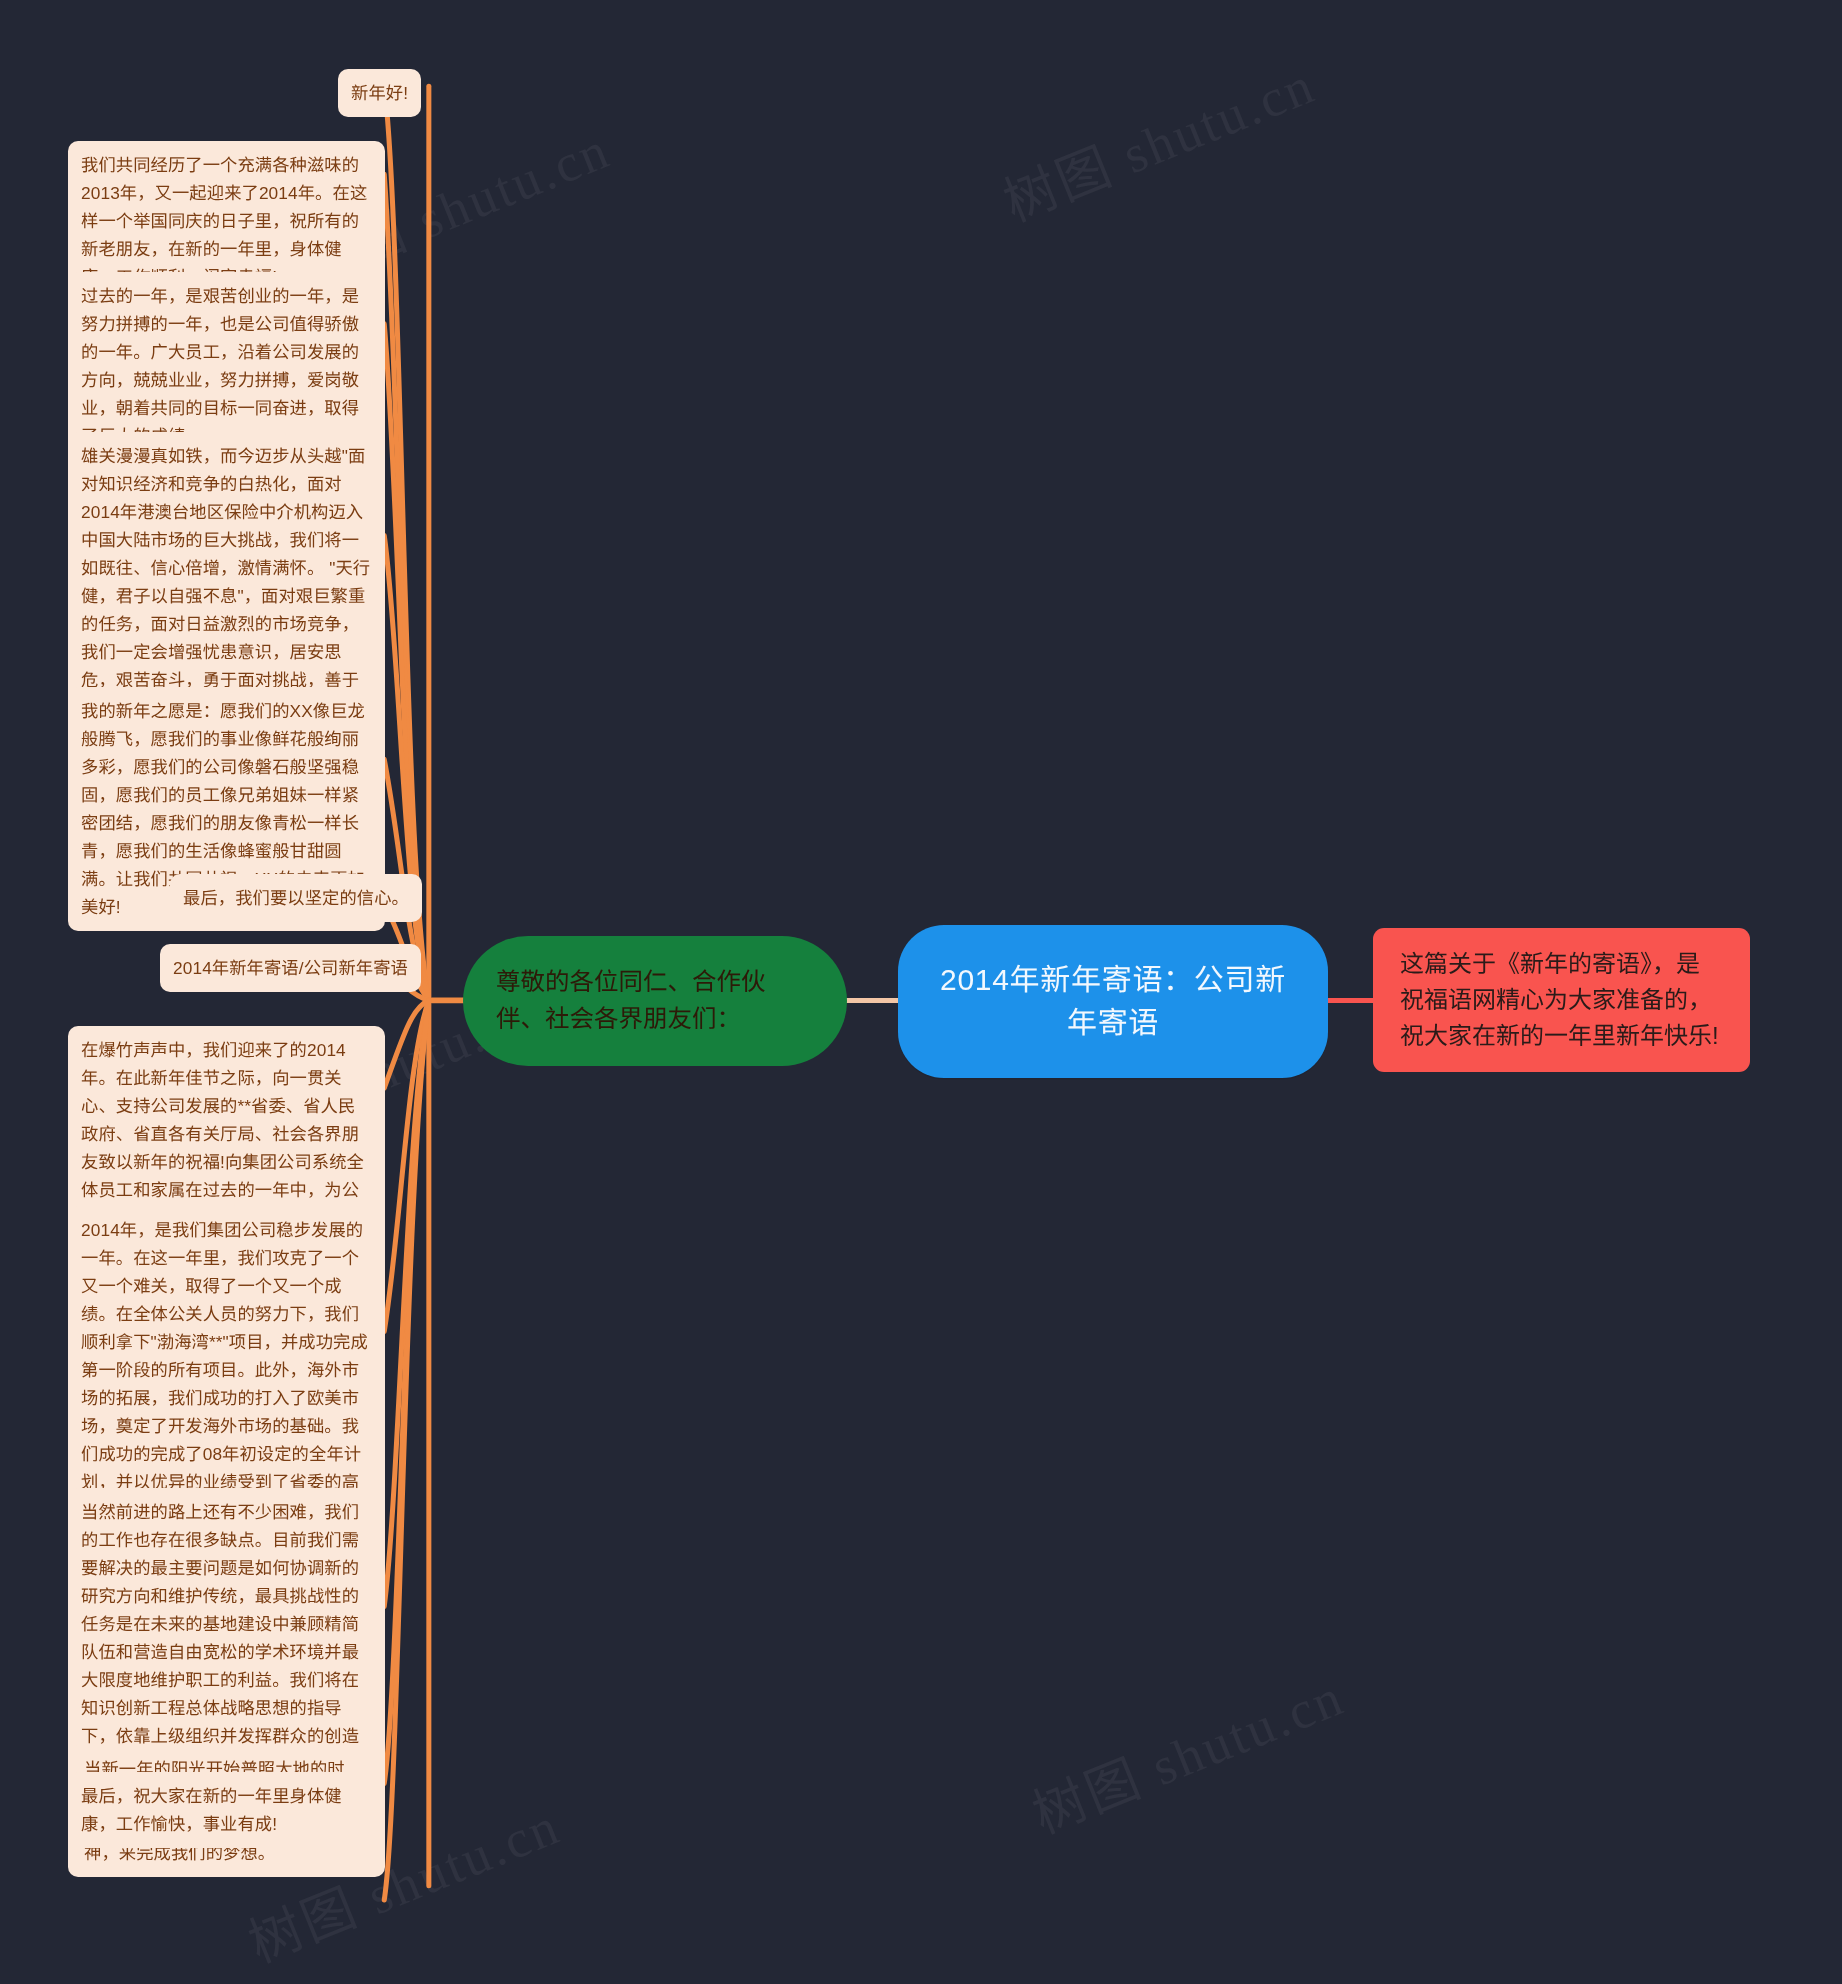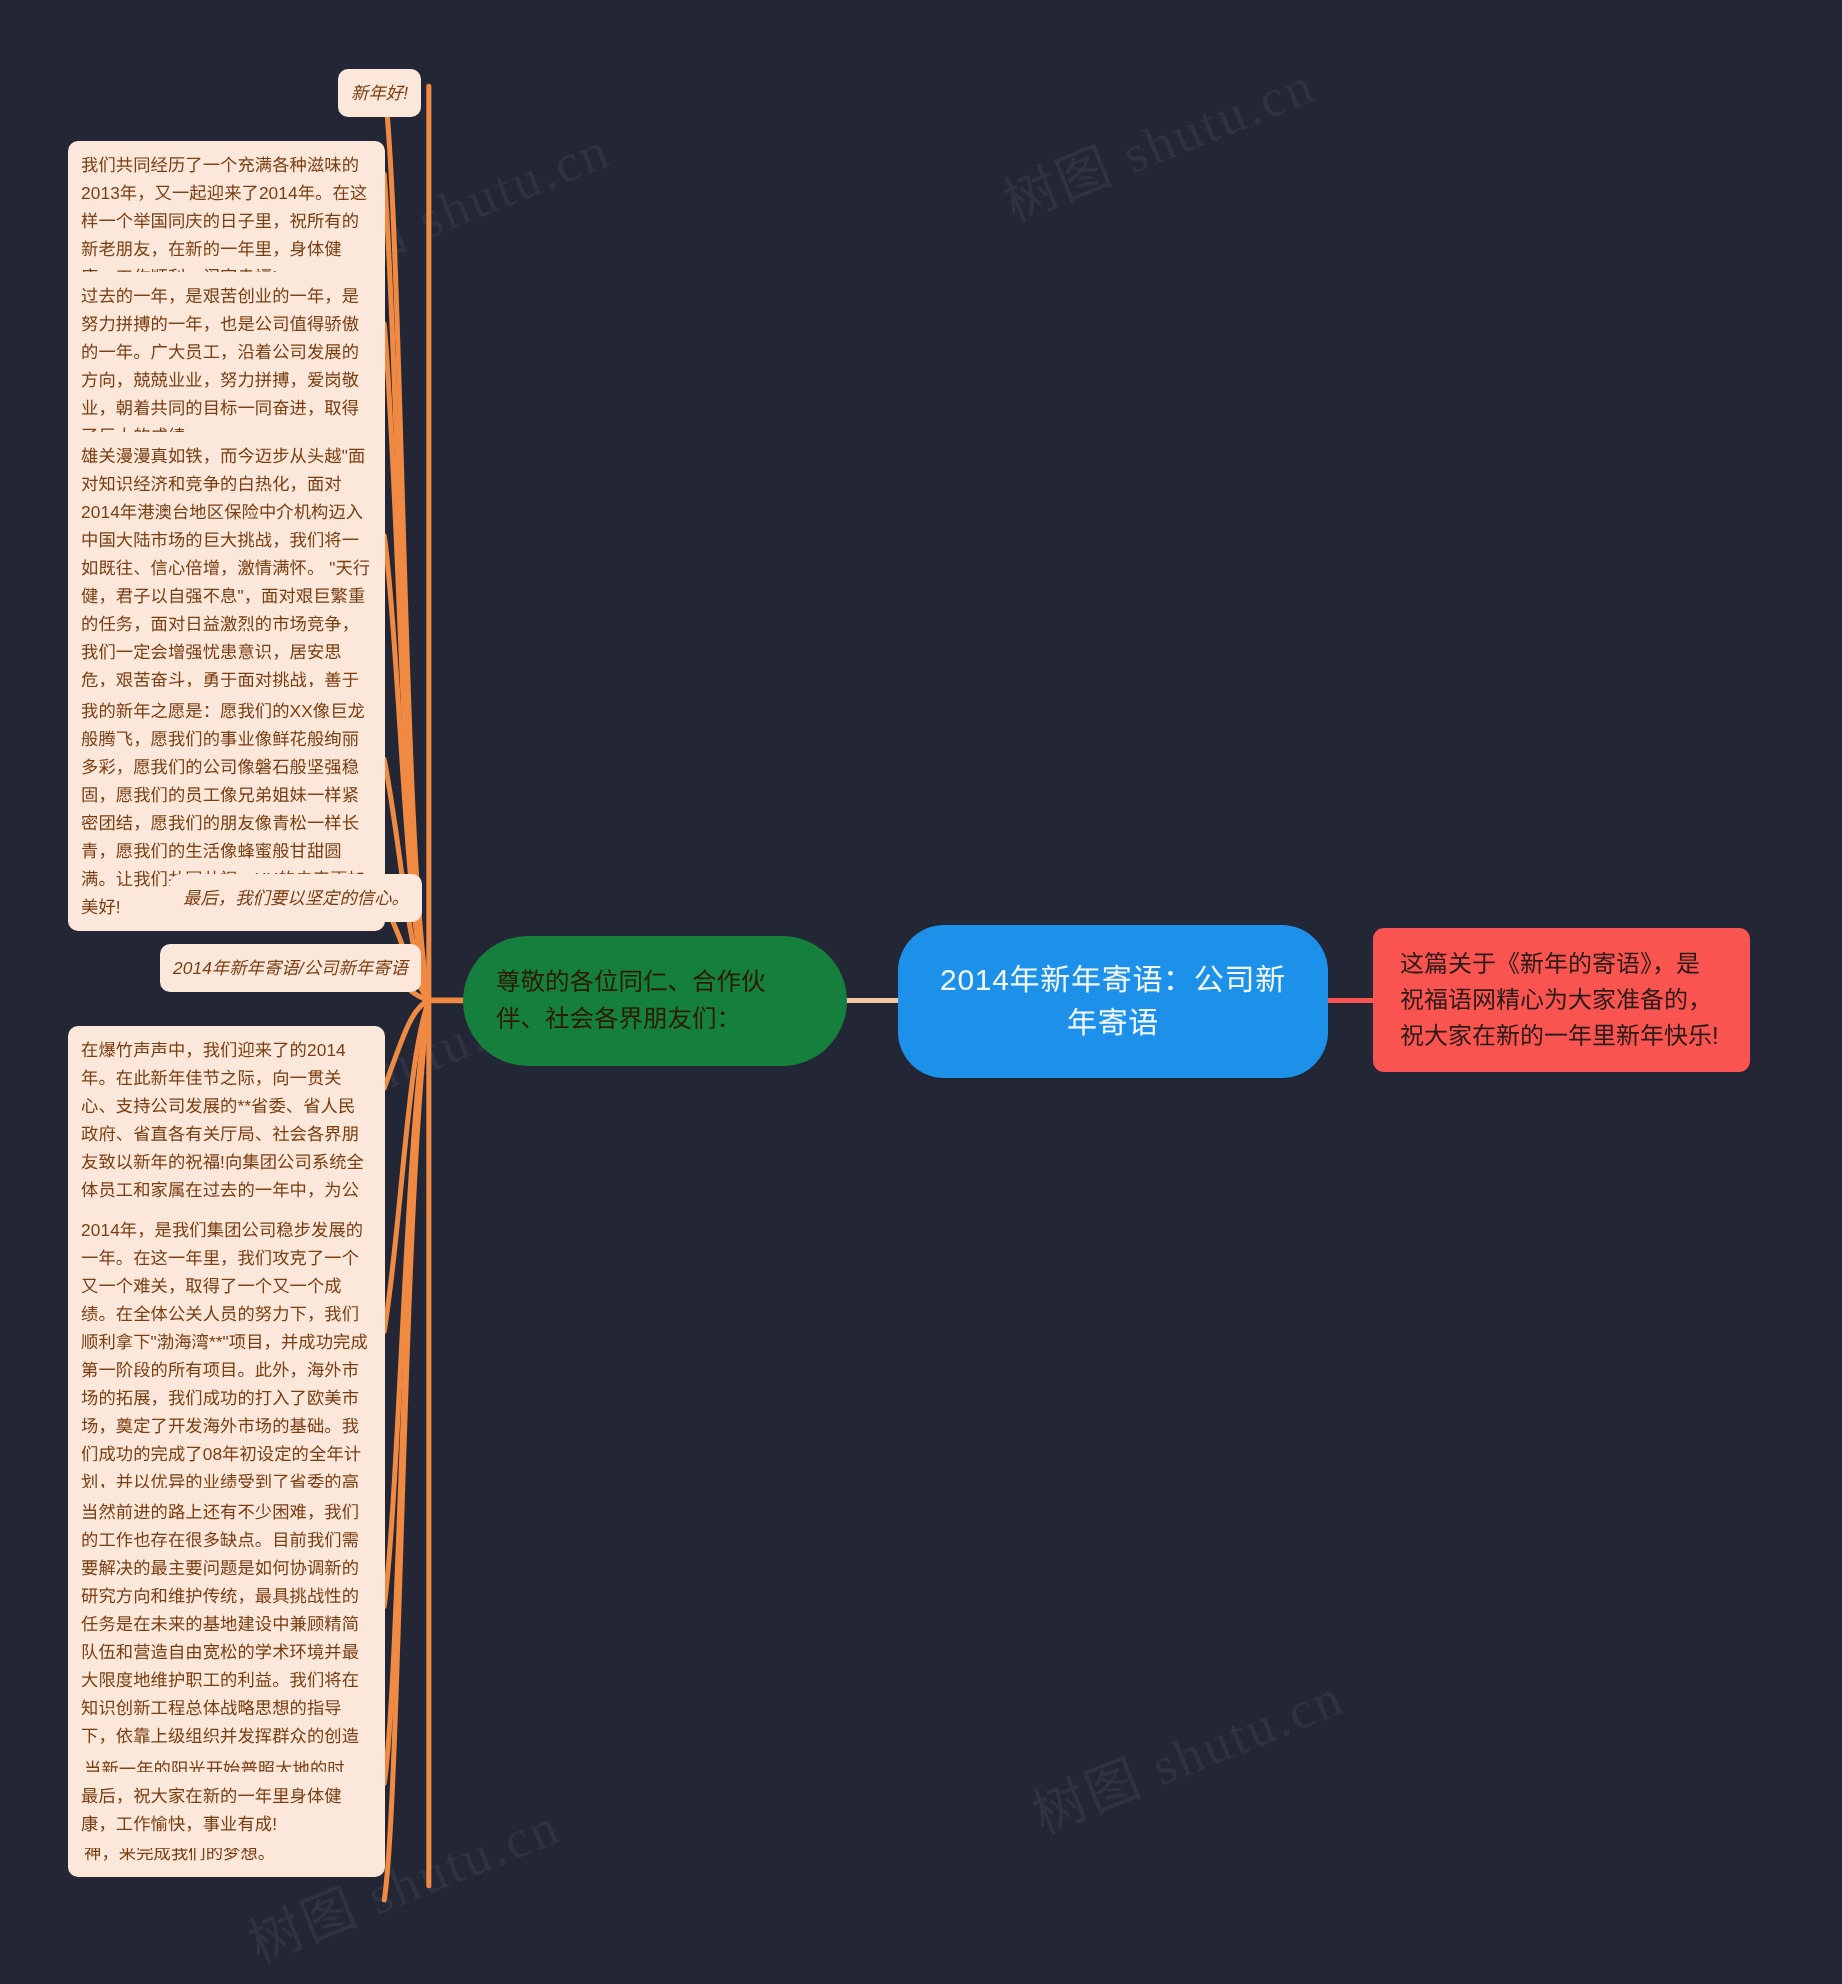--- a/index.html
+++ b/index.html
@@ -93,21 +93,21 @@
     background: #fbe8da;
     color: #7b3d12;
     border-radius: 10px;
     font-size: 17.3px;
     line-height: 1.62;
     padding: 10px 13px;
     text-align: left;
     letter-spacing: 0.1px;
     display: block;
   }
-  .node-leaf.compact { white-space: nowrap; font-style: italic; }
+  .node-leaf.compact { white-space: nowrap; }
 
   .leaf-text { display: block; }
 </style>
 </head>
 <body>
 
 <div id="mindmap-canvas">
 
   <span class="watermark big" style="left:288px; top:166px;">树图 shutu.cn</span>
   <span class="watermark big" style="left:993px; top:101px;">树图 shutu.cn</span>

